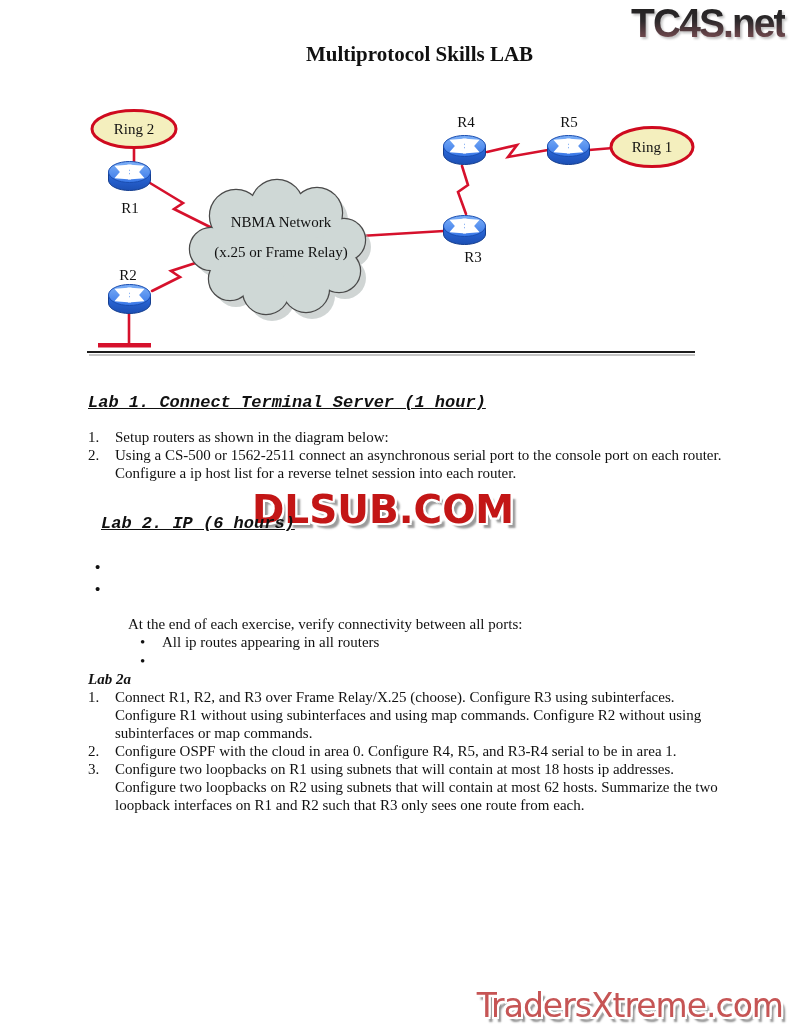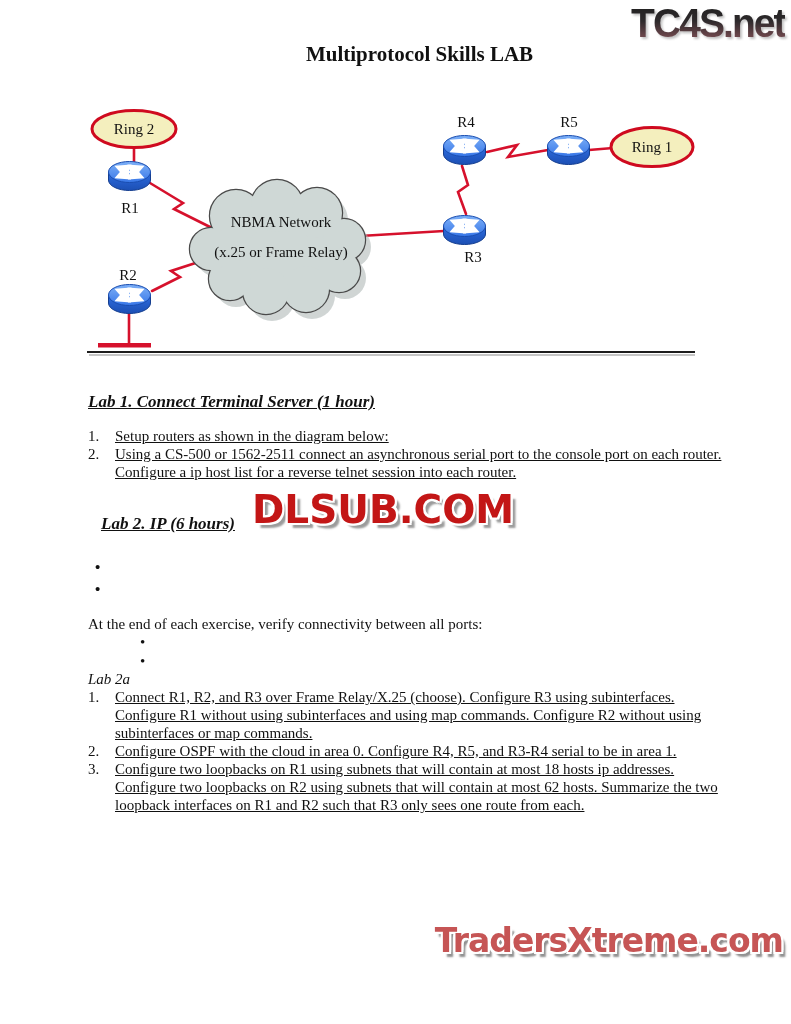--- a/index.html
+++ b/index.html
@@ -25,54 +25,54 @@
     top:487px; left:252px;
     font-family:"DejaVu Sans", sans-serif;
     font-weight:bold; font-size:39px; letter-spacing:0px;
     color:var(--dlsub-red,#c31616);
     text-shadow:
       -2px -2px 0 #fff, 2px -2px 0 #fff, -2px 2px 0 #fff, 2px 2px 0 #fff,
       0 -2px 0 #fff, 0 2px 0 #fff, -2px 0 0 #fff, 2px 0 0 #fff,
       5px 5px 2px #9b9b9b;
   }
   #wm-bottom {
-    top:921px; right:8px;
+    top:986px; right:8px;
     font-family:"DejaVu Sans", sans-serif;
-    font-weight:bold; font-size:33px; letter-spacing:-1px;
+    font-weight:normal; font-size:33px; letter-spacing:-1px;
     color:var(--traders-red,#c65555);
     text-shadow:
       -2px -2px 0 #fff, 2px -2px 0 #fff, -2px 2px 0 #fff, 2px 2px 0 #fff,
       0 -2px 0 #fff, 0 2px 0 #fff, -2px 0 0 #fff, 2px 0 0 #fff,
       4px 5px 2px #8f8f8f;
   }
 
   
   #page-title {
     top:42px; left:0; width:791px; text-align:center;
     font-size:21px; font-weight:bold;padding-left:24px;
   }
 
   
   #diagram { top:0; left:0; }
   #diagram text { font-family:"Liberation Serif", serif; fill:#111; }
 
   
   .lab-heading {
     font-size:17px; font-weight:bold; font-style:italic;
-    text-decoration:underline; display:inline-block;
+    text-decoration:underline; display:inline-block;font-family:Liberation Mono, monospace;
   }
   .body-block { font-size:15px; line-height:18px; }
   .li { display:flex; }
   .li .num { width:27px; flex:0 0 27px; }
-  .li .txt { flex:1;text-decoration:underline; }
+  .li .txt { flex:1; }
   .b-row { display:flex; font-weight:bold; line-height:22px; }
   .b-row .dot { width:20px; flex:0 0 20px; padding-left:7px; }
   .sb-row { display:flex; line-height:18.5px; }
   .sb-row .dot { width:22px; flex:0 0 22px; margin-left:52px; }
-  .sub-head { font-weight:normal; font-style:italic; }
+  .sub-head { font-weight:bold; font-style:italic; }
 </style>
 </head>
 <body>
 
 <div class="abs" id="wm-top">TC4S.net</div>
 
 <div class="abs" id="page-title">Multiprotocol Skills LAB</div>
 
 <svg class="abs" id="diagram" width="791" height="362" viewBox="0 0 791 362">
   <defs>
@@ -189,25 +189,26 @@
 <div class="abs body-block" style="top:556px; left:88px; width:648px;">
   <div>
     <div class="b-row">
       <span class="dot">•</span>
     </div>
     <div class="b-row">
       <span class="dot">•</span>
     </div>
   </div>
 
-  <div style="margin-top:15px;">At the end of each exercise, verify connectivity between all ports:</div>
+  <div style="margin-top:15px;margin-left:40px;">At the end of each exercise, verify connectivity between all ports:</div>
 
   <div>
     <div class="sb-row">
       <span class="dot">•</span>
+      <span>All ip routes appearing in all routers</span>
     </div>
     <div class="sb-row">
       <span class="dot">•</span>
     </div>
   </div>
 
   <div class="sub-head">Lab 2a</div>
 
   <div>
     <div class="li">

